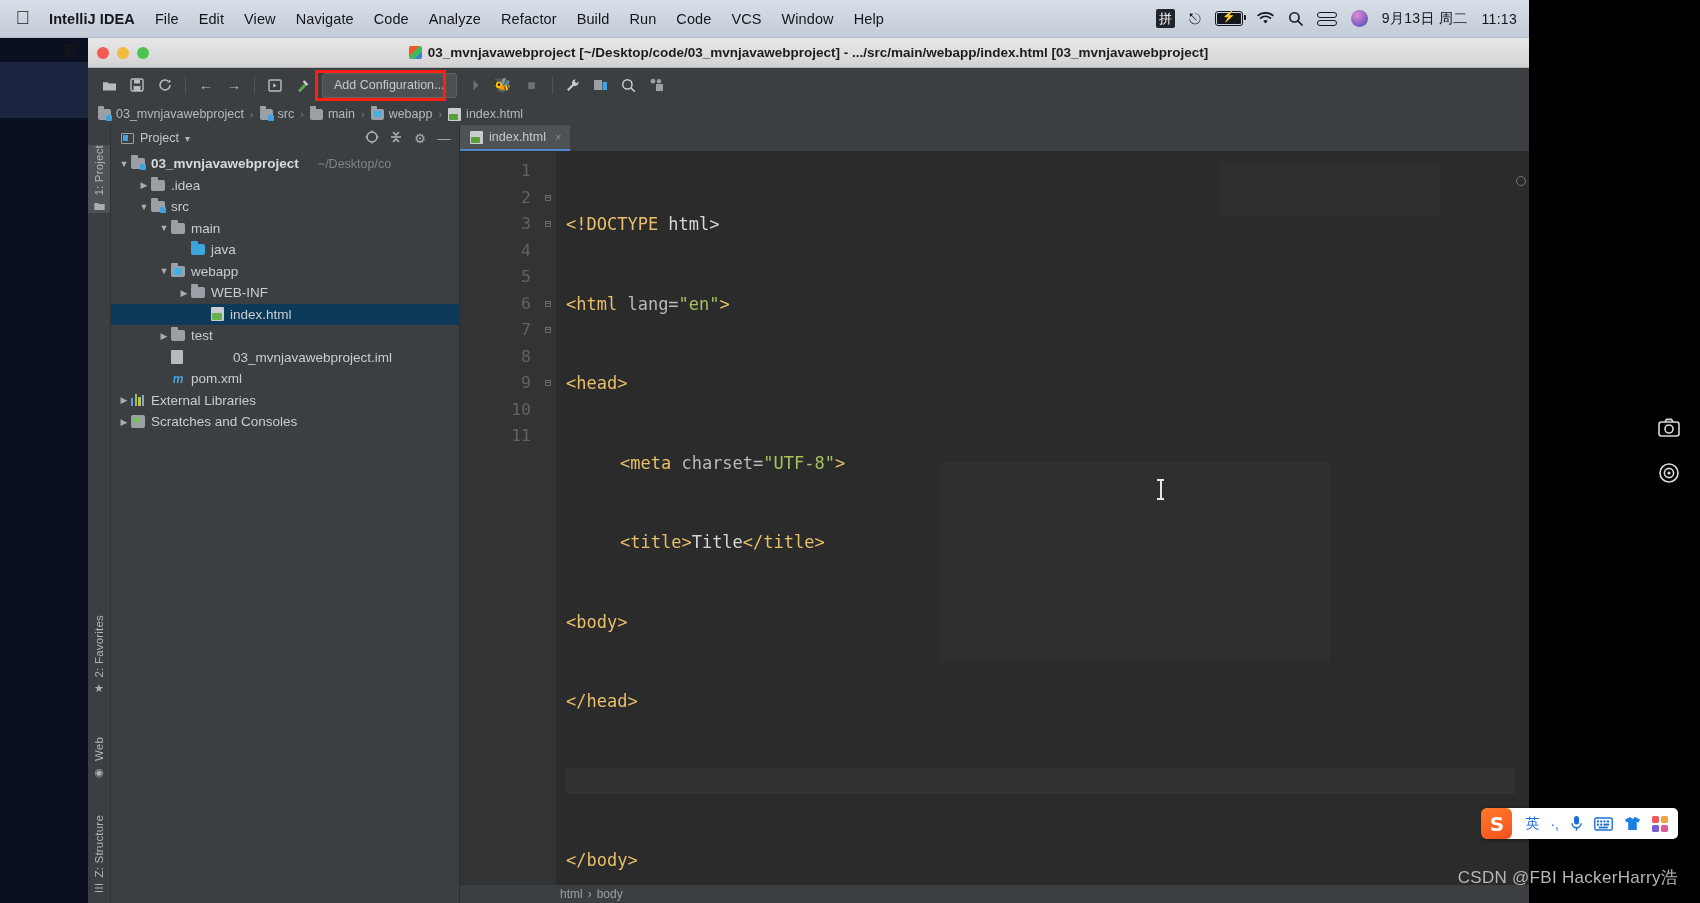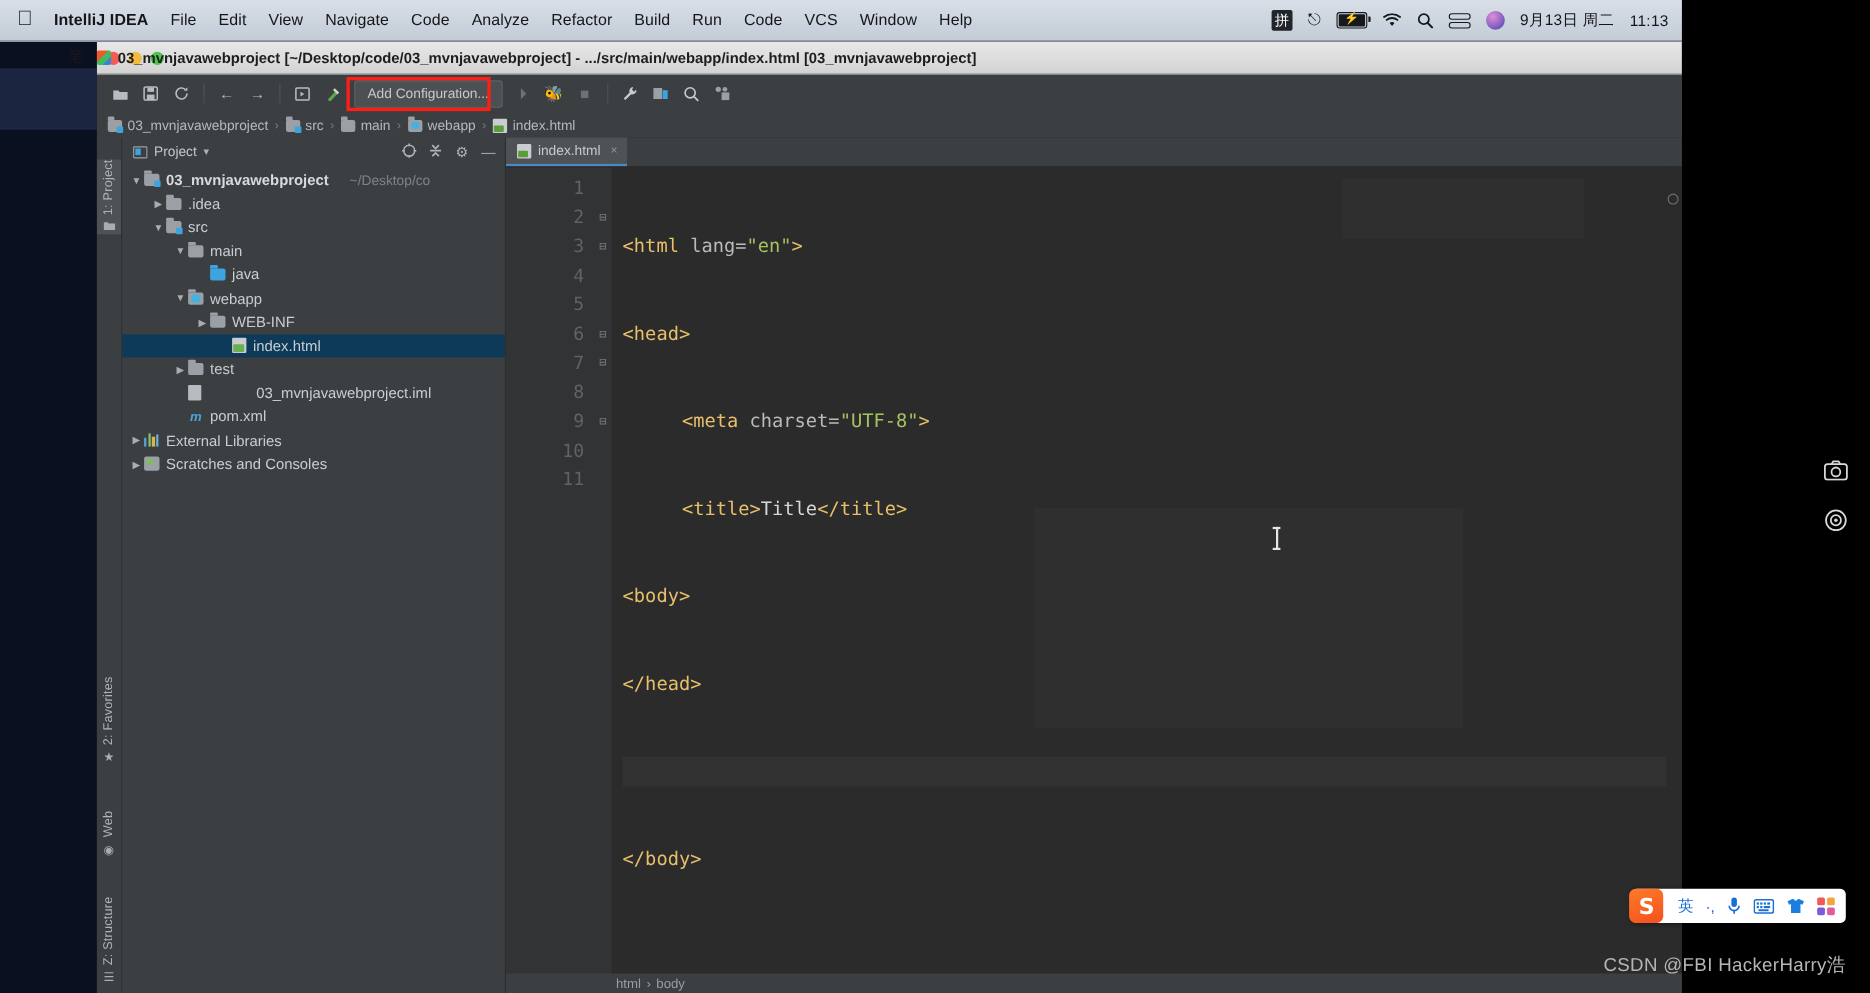--- a/index.html
+++ b/index.html
@@ -112,21 +112,21 @@
   .traffic { display: flex; gap: 8px; padding-left: 9px; }
   .tl { width: 12px; height: 12px; border-radius: 50%; }
   .tl.r { background: #f35b53; }
   .tl.y { background: #f2ba40; }
   .tl.g { background: #4fc34f; }
   .ide-title {
     position: absolute; left: 0; right: 0;
     text-align: center;
     font-size: 13.5px; font-weight: bold; color: #1d1d1d;
     white-space: nowrap;
-    display: flex; align-items: center; justify-content: flex-start; gap: 6px;
+    display: flex; align-items: center; justify-content: center; gap: 6px;
   }
   .title-proj-icon {
     width: 13px; height: 13px; border-radius: 2px;
     background: linear-gradient(135deg, #f05a28 0%, #f05a28 40%, #3dbb5e 41%, #3dbb5e 70%, #3f7fd9 71%);
     display: inline-block;
   }
 
   .ide-toolbar {
     height: 34px;
     background: #3c3f41;
@@ -867,20 +867,21 @@
             <div class="fm"></div>
             <div class="fm">⊟</div>
             <div class="fm">⊟</div>
             <div class="fm"></div>
             <div class="fm">⊟</div>
             <div class="fm"></div>
             <div class="fm"></div>
           </div>
 
           <div class="code">
+            <div class="cl"><span class="tag">&lt;!DOCTYPE </span><span class="txt">html&gt;</span></div>
             <div class="cl"><span class="tag">&lt;html </span><span class="attr">lang=</span><span class="val">"en"</span><span class="tag">&gt;</span></div>
             <div class="cl"><span class="tag">&lt;head&gt;</span></div>
             <div class="cl" style="padding-left:54px;"><span class="tag">&lt;meta </span><span class="attr">charset=</span><span class="val">"UTF-8"</span><span class="tag">&gt;</span></div>
             <div class="cl" style="padding-left:54px;"><span class="tag">&lt;title&gt;</span><span class="txt">Title</span><span class="tag">&lt;/title&gt;</span></div>
             <div class="cl"><span class="tag">&lt;body&gt;</span></div>
             <div class="cl"><span class="tag">&lt;/head&gt;</span></div>
             <div class="cl current"></div>
             <div class="cl"><span class="tag">&lt;/body&gt;</span></div>
             
             

